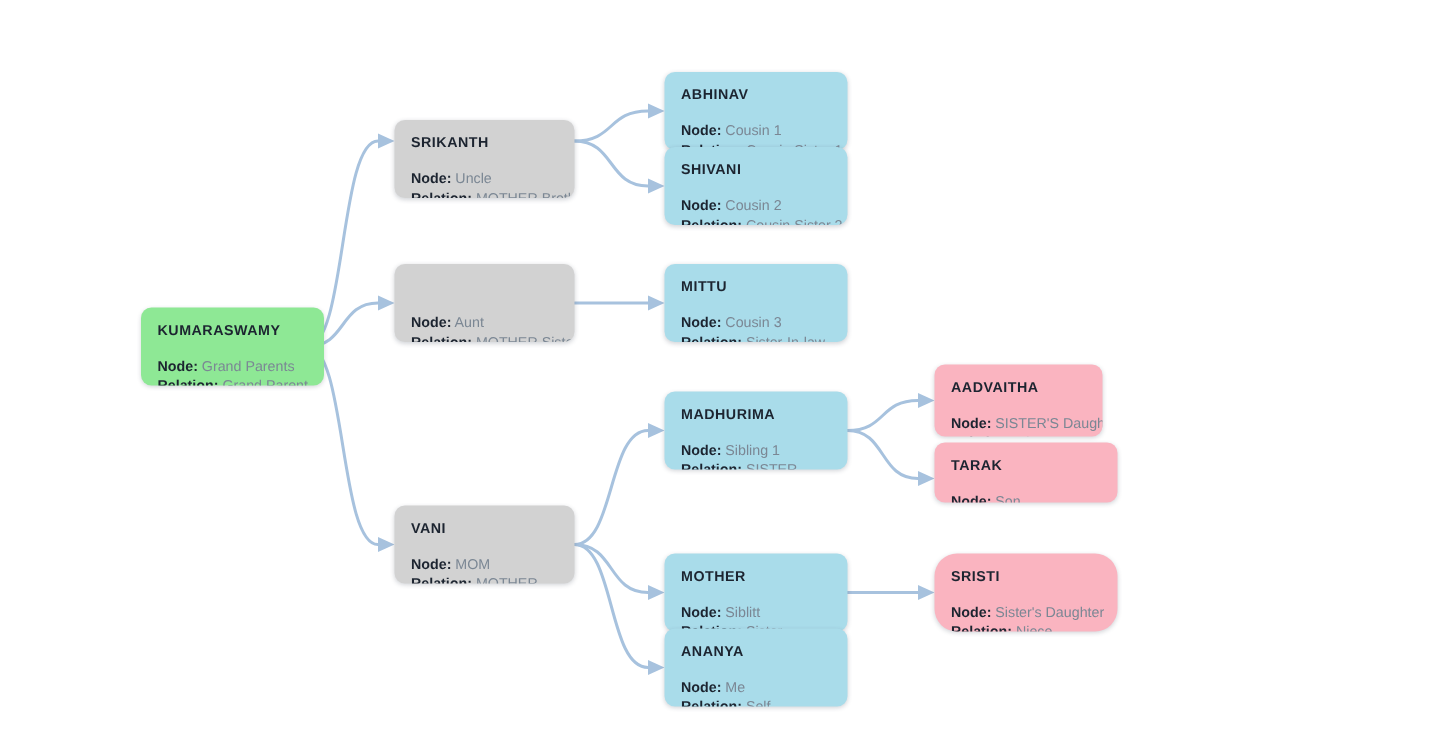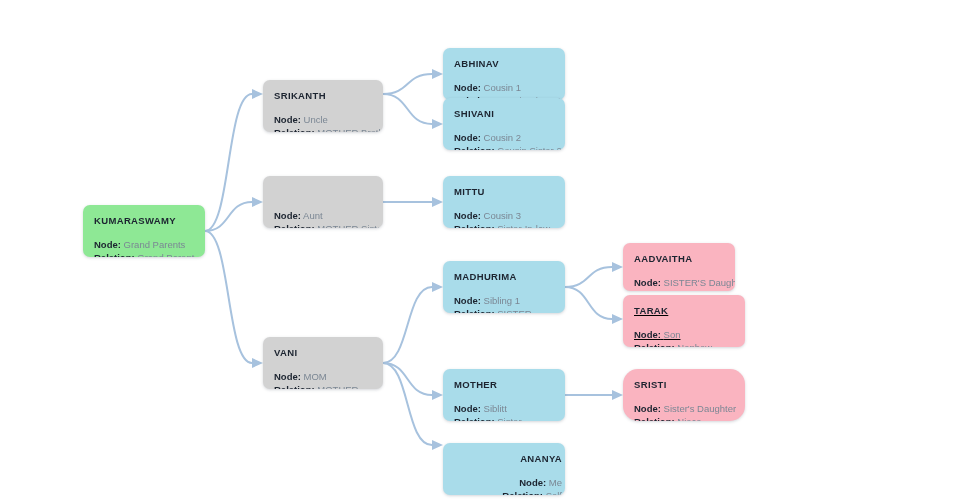--- a/index.html
+++ b/index.html
@@ -37,21 +37,21 @@
     stroke-width: 2;
     stroke-linecap: round;
   }
   .arrow-head {
     fill: #a7c2de;
   }
   .node {
     position: absolute;
     box-sizing: border-box;
     border-radius: 7px;
-    padding: 10px 3px 11px 11px;
+    padding: 10px 15px 11px 11px;
     box-shadow: 0 1px 3px rgba(60, 70, 85, 0.22);
     overflow: hidden;
   }
   .node-title {
     font-size: 9.5px;
     font-weight: bold;
     letter-spacing: 0.35px;
     color: #1c2430;
     line-height: 12px;
     margin: 0 0 11px 0;
@@ -97,21 +97,21 @@
       <path d="M 383 363 C 409.95 363, 405.05 445, 432 445" class="edge-path"></path>
       <polygon points="443,445 432,440 432,450" class="arrow-head"></polygon>
       <path d="M 565 287 C 590.85 287, 586.15 267, 612 267" class="edge-path"></path>
       <polygon points="623,267 612,262 612,272" class="arrow-head"></polygon>
       <path d="M 565 287 C 590.85 287, 586.15 319, 612 319" class="edge-path"></path>
       <polygon points="623,319 612,314 612,324" class="arrow-head"></polygon>
       <path d="M 565 395 C 590.85 395, 586.15 395, 612 395" class="edge-path"></path>
       <polygon points="623,395 612,390 612,400" class="arrow-head"></polygon>
     </svg>
   <div id="node-layer">
-      <div class="node node-green" style="left: 83px; top: 205px; width: 122px; height: 52px;">
+      <div class="node node-green" style="left: 94px; top: 205px; width: 122px; height: 52px;">
         <div class="node-title">KUMARASWAMY</div>
         <div class="node-row"><span class="field-label">Node:</span> <span>Grand Parents</span></div>
         <div class="node-row"><span class="field-label">Relation:</span> <span>Grand Parent</span></div>
       </div>
       <div class="node node-gray" style="left: 263px; top: 68px; width: 120px; height: 52px; margin-top: 12px;">
         <div class="node-title">SRIKANTH</div>
         <div class="node-row"><span class="field-label">Node:</span> <span>Uncle</span></div>
         <div class="node-row"><span class="field-label">Relation:</span> <span>MOTHER Brother</span></div>
       </div>
       <div class="node node-gray" style="left: 263px; top: 176px; width: 120px; height: 52px;">
@@ -142,31 +142,31 @@
       <div class="node node-blue" style="left: 443px; top: 261px; width: 122px; height: 52px;">
         <div class="node-title">MADHURIMA</div>
         <div class="node-row"><span class="field-label">Node:</span> <span>Sibling 1</span></div>
         <div class="node-row"><span class="field-label">Relation:</span> <span>SISTER</span></div>
       </div>
       <div class="node node-blue" style="left: 443px; top: 369px; width: 122px; height: 52px;">
         <div class="node-title">MOTHER</div>
         <div class="node-row"><span class="field-label">Node:</span> <span>Siblitt</span></div>
         <div class="node-row"><span class="field-label">Relation:</span> <span>Sister</span></div>
       </div>
-      <div class="node node-blue" style="left: 443px; top: 443px; width: 122px; height: 52px; text-align: right;">
+      <div class="node node-blue" style="left: 443px; top: 419px; width: 122px; height: 52px;">
         <div class="node-title">ANANYA</div>
         <div class="node-row"><span class="field-label">Node:</span> <span>Me</span></div>
         <div class="node-row"><span class="field-label">Relation:</span> <span>Self</span></div>
       </div>
       <div class="node node-pink" style="left: 623px; top: 243px; width: 112px; height: 48px;">
         <div class="node-title">AADVAITHA</div>
         <div class="node-row"><span class="field-label">Node:</span> <span>SISTER'S Daughter</span></div>
         <div class="node-row"><span class="field-label">Relation:</span> <span>Niece</span></div>
       </div>
-      <div class="node node-pink" style="left: 623px; top: 295px; width: 122px; height: 52px; text-decoration: underline;">
+      <div class="node node-pink" style="left: 623px; top: 295px; width: 122px; height: 40px;">
         <div class="node-title">TARAK</div>
         <div class="node-row"><span class="field-label">Node:</span> <span>Son</span></div>
         <div class="node-row"><span class="field-label">Relation:</span> <span>Nephew</span></div>
       </div>
       <div class="node node-pink" style="left: 623px; top: 369px; width: 122px; height: 52px; border-radius: 15px;">
         <div class="node-title">SRISTI</div>
         <div class="node-row"><span class="field-label">Node:</span> <span>Sister's Daughter</span></div>
         <div class="node-row"><span class="field-label">Relation:</span> <span>Niece</span></div>
       </div>
     </div>

